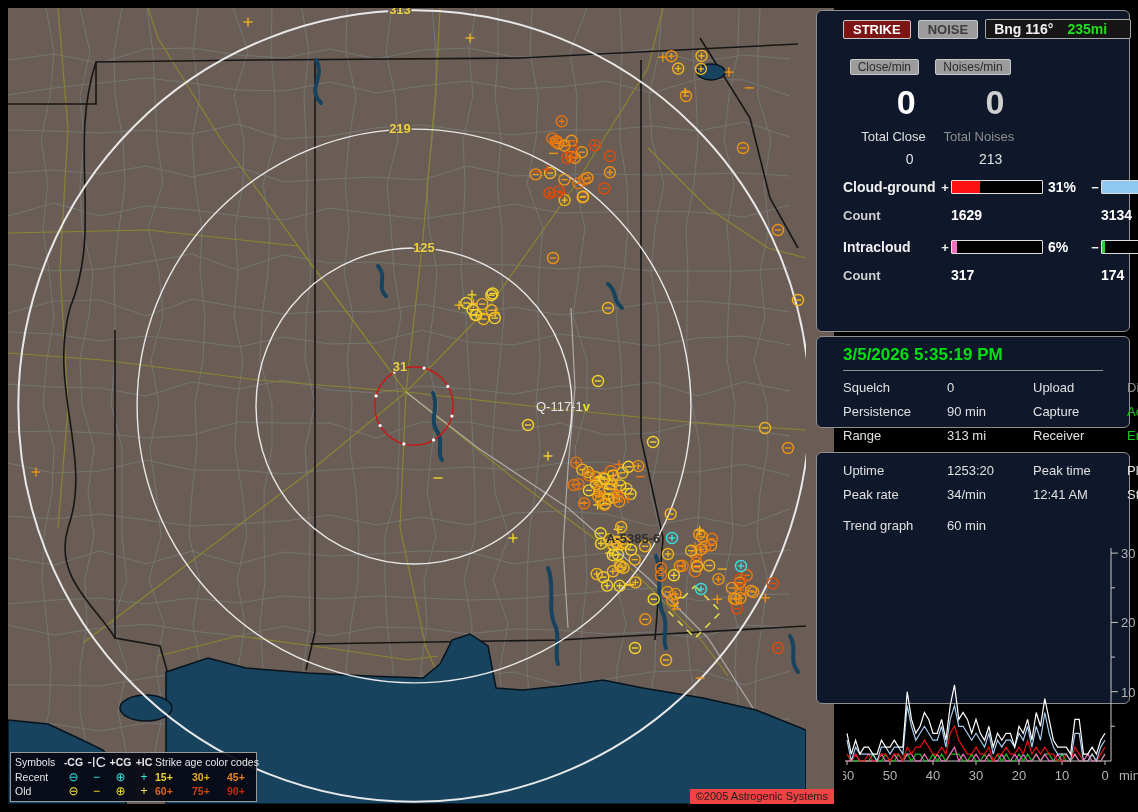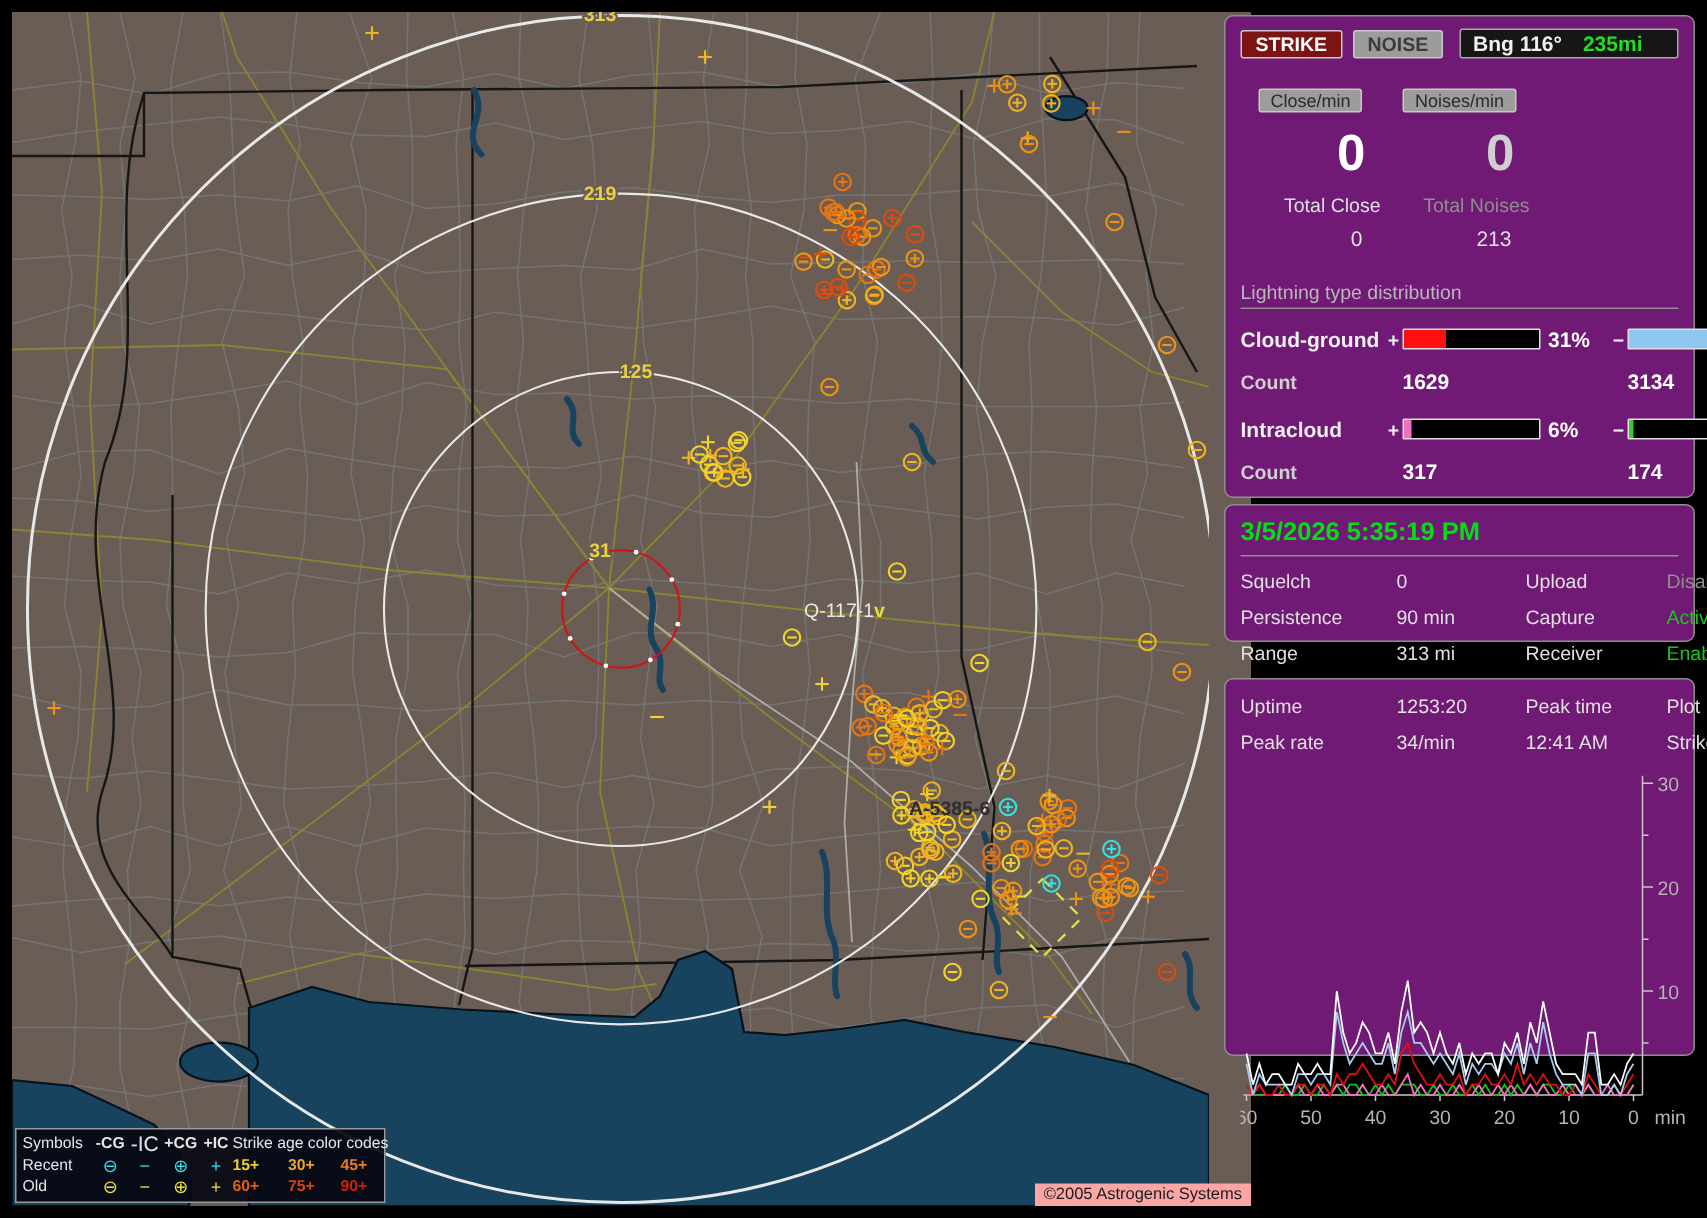--- a/index.html
+++ b/index.html
@@ -6,24 +6,24 @@
   body{width:1138px;height:812px;background:#000;font-family:"Liberation Sans",sans-serif;position:relative;overflow:hidden}
   #map{position:absolute;left:8px;top:8px;width:826px;height:796px;background:#6a5d56;overflow:hidden}
   #map-svg{position:absolute;left:0;top:0}
   
   #legend{position:absolute;left:2px;top:744px;width:247px;background:rgba(6,9,18,.93);border:1px solid #9a9a9a;
     font-size:10.5px;color:#e6e6e6;padding:2px 4px;display:grid;
     grid-template-columns:47px 23px 23px 25px 22px 37px 35px 35px;line-height:14.5px;box-sizing:border-box}
   #legend .sym{font-size:12px;text-align:center}
   #legend .agehead{grid-column:6/span 3;white-space:nowrap}
   #legend .agev{font-weight:bold}
-  #copyright{position:absolute;right:0;bottom:0;background:#fca5a5;color:#1c1c1c;font-size:11px;padding:0 6px;height:15px;line-height:15px}
+  #copyright{position:absolute;right:0;bottom:0;background:#ef4444;color:#1c1c1c;font-size:11px;padding:0 6px;height:15px;line-height:15px}
   
-  .sec{position:absolute;left:816px;width:314px;background:#701a75;border:1px solid #8f8f8f;border-radius:6px;
-    box-sizing:border-box;padding:8px 10px;color:#e0e0e0;font-size:13px}
+  .sec{position:absolute;left:816px;width:314px;background:#0f172a;border:1px solid #8f8f8f;border-radius:6px;
+    box-sizing:border-box;padding:8px 26px;color:#e0e0e0;font-size:13px}
   #sec1{top:10px;height:322px}
   #sec2{top:336px;height:92px}
   #sec3{top:452px;height:252px}
   .btnrow{display:flex;align-items:center;gap:7px}
   .btn{font-weight:bold;font-size:13px;padding:1px 9px;border:1px solid #c8c8c8;border-radius:2px;cursor:default}
   .btn-strike{background:#7d1414;color:#ffffff}
   .btn-noise{background:#9c9c9c;color:#3c3c3c}
   .bng{margin-left:auto;background:#161616;border:1px solid #a8a8a8;border-radius:2px;padding:1px 8px;
     display:flex;gap:14px;font-weight:bold;font-size:14px;min-width:128px;justify-content:flex-start;color:#f0f0f0}
   .stats{display:grid;grid-template-columns:1fr 1fr 1fr;gap:6px;margin-top:20px}
@@ -1020,21 +1020,20 @@
       <div class="tval">0</div>
     </div>
     <div class="stat">
       <span class="badge">Noises/min</span>
       <div class="big" style="color:#cfcfcf">0</div>
       <div class="tlabel dim">Total Noises</div>
       <div class="tval">213</div>
     </div>
   </div>
 
-  <div class="dist-head">Lightning type distribution</div>
 
   <div class="drow">
     <span class="dlabel">Cloud-ground</span>
     <span class="sign">+</span>
     <span class="bar">
         <div style="background-color: rgb(255, 16, 16); width: 31%;"></div>
       </span>
     <span class="pct">31%</span>
     <span class="sign">−</span>
     <span class="bar">
@@ -1103,20 +1102,24 @@
     <span>Uptime</span>
     <span>1253:20</span>
     <span>Peak time</span>
     <span>Plot</span>
   </div>
   <div class="srow">
     <span>Peak rate</span>
     <span>34/min</span>
     <span>12:41 AM</span>
     <span>Strike</span>
+  </div>
+  <div class="trow">
+    <span>Trend graph</span>
+    <span>60 min</span>
   </div>
   <svg id="trend-svg" width="300" height="252">
       <line x1="268" y1="11.1" x2="268" y2="224" stroke="#c8c8c8"></line>
       <line x1="268" y1="189.3" x2="272" y2="189.3" stroke="#c8c8c8"></line>
       <line x1="268" y1="154.7" x2="275" y2="154.7" stroke="#c8c8c8"></line>
       <text x="278" y="159.7" fill="#b4b4b4" font-size="13">10</text>
       <line x1="268" y1="120.1" x2="272" y2="120.1" stroke="#c8c8c8"></line>
       <line x1="268" y1="85.4" x2="275" y2="85.4" stroke="#c8c8c8"></line>
       <text x="278" y="90.4" fill="#b4b4b4" font-size="13">20</text>
       <line x1="268" y1="50.8" x2="272" y2="50.8" stroke="#c8c8c8"></line>

